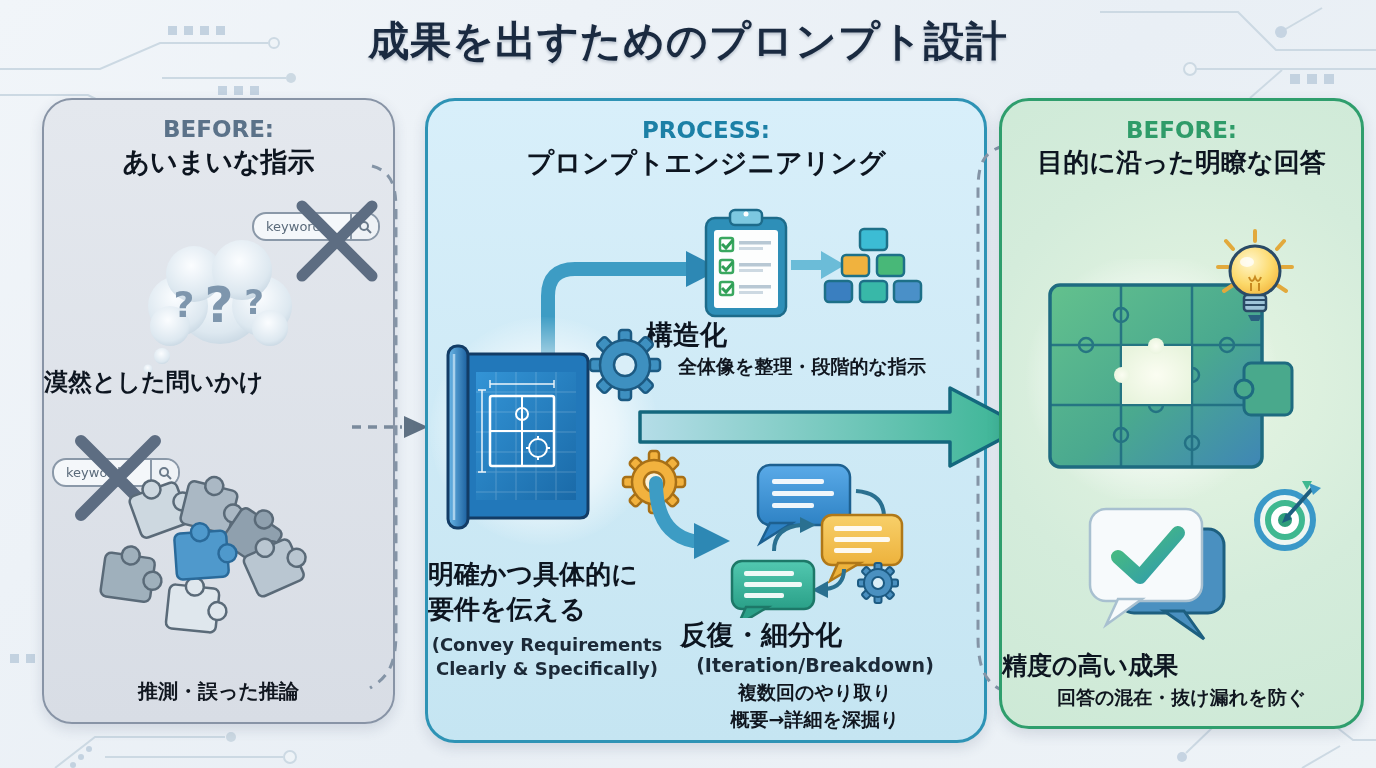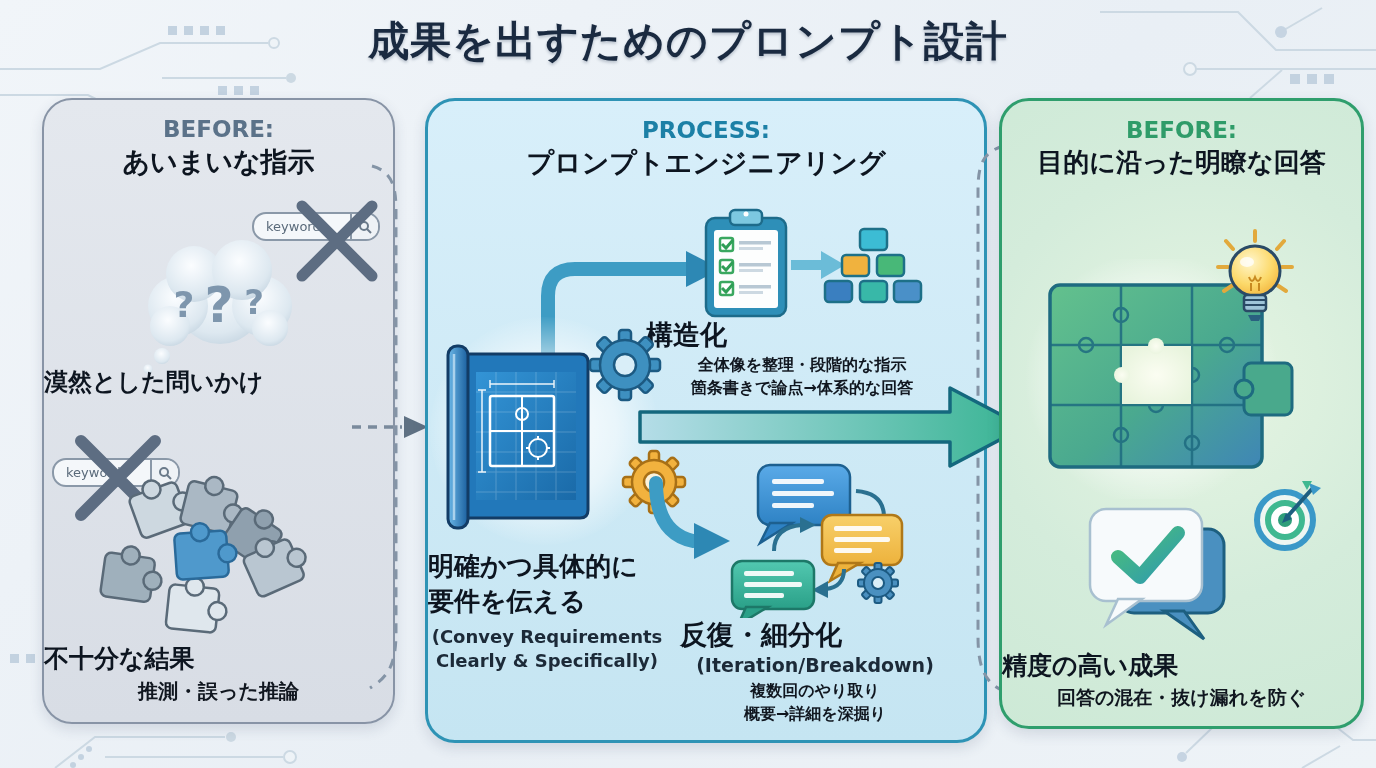--- a/index.html
+++ b/index.html
@@ -17,21 +17,21 @@
   #panel-after{left:999px;top:98px;width:335px;height:625px;
     background:radial-gradient(circle at 55% 45%,#e6f5e2 0%,#d4ecdb 55%,#cde9d6 100%);border:3px solid #2f9e6d;}
   .panel-label{left:0;top:16px;width:100%;text-align:center;font-size:23px;font-weight:800;}
   .panel-heading{left:0;top:44px;width:100%;text-align:center;font-size:27px;font-weight:800;color:#0d1520;}
   #panel-before .panel-label{color:#5b7289;}
   #panel-process .panel-label{color:#1c80a6;}
   #panel-after .panel-label{color:#2f9c69;}
   #panel-after .panel-heading{font-size:26px;}
   .cap-lg{font-size:25px;font-weight:800;color:#0d1520;}
   .cap-md{font-size:20px;font-weight:700;color:#10161f;text-align:center;}
-  .cap-sm{font-size:16px;font-weight:700;color:#10161f;text-align:center;line-height:1.45;}
+  .cap-sm{font-size:19px;font-weight:700;color:#10161f;text-align:center;line-height:1.45;}
   .cap-en{font-size:18px;font-weight:600;color:#1c2a38;text-align:center;line-height:1.35;}
   .pill{display:flex;align-items:center;height:25px;background:#f4f7fa;border:2px solid #8a98a8;
     border-radius:14px;font-size:13px;color:#5a6a7a;overflow:hidden;}
   .pill .kw{flex:1;padding-left:12px;}
   .pill .magbox{width:26px;align-self:stretch;border-left:2px solid #8a98a8;display:flex;align-items:center;justify-content:center;background:#eef2f6;}
   .glow{border-radius:50%;background:radial-gradient(circle,rgba(255,255,255,.95) 0%,rgba(255,255,255,.55) 45%,rgba(255,255,255,0) 72%);}
 </style>
 </head>
 <body>
 
@@ -169,21 +169,20 @@
             <circle cx="25" cy="0" r="9" fill="#dfe7ed"></circle>
             <circle cx="50" cy="22" r="9" fill="#dfe7ed"></circle>
           </g>
         <g transform="translate(82,62) rotate(-4)" stroke="#2a6a9a">
             <rect width="52" height="46" rx="6" fill="#4f99cc"></rect>
             <circle cx="26" cy="0" r="9" fill="#4f99cc"></circle>
             <circle cx="52" cy="23" r="9" fill="#4f99cc"></circle>
           </g>
       </g>
     </svg>
-    <div class="abs cap-lg" style="left:0;top:542px;width:100%;">不十分な結果</div>
     <div class="abs cap-md" style="left:0;top:578px;width:100%;">推測・誤った推論</div>
   </div>
 
   <svg class="abs" style="left:330px;top:140px;" width="110" height="580" viewBox="0 0 110 580">
     <path d="M42,26 C64,32 66,50 66,72 L66,492 C66,522 60,536 40,548" stroke="#8494a6" stroke-width="3" fill="none" stroke-dasharray="10 8"></path>
     <path d="M22,287 L72,287" stroke="#7a8a9c" stroke-width="3.5" fill="none" stroke-dasharray="9 7"></path>
     <polygon points="74,276 98,287 74,298" fill="#5f7183"></polygon>
   </svg>
 
   <div class="abs panel" id="panel-process">
@@ -228,21 +227,20 @@
         <rect x="54" y="28" width="27" height="21" rx="4" fill="#48b878"></rect>
         <rect x="2" y="54" width="27" height="21" rx="4" fill="#3a7fc0"></rect>
         <rect x="37" y="54" width="27" height="21" rx="4" fill="#38b8a8"></rect>
         <rect x="71" y="54" width="27" height="21" rx="4" fill="#4a90c8"></rect>
       </g>
     </svg>
 
     <div class="abs" style="left:218px;top:216px;width:312px;">
       <div class="cap-lg" style="font-size:27px;">構造化</div>
       <div class="cap-sm">全体像を整理・段階的な指示</div>
-      <div class="cap-sm">箇条書きで論点→体系的な回答</div>
     </div>
 
     <div class="abs glow" style="left:2px;top:216px;width:228px;height:228px;"></div>
     <svg class="abs" style="left:18px;top:239px;" width="150" height="195" viewBox="0 0 150 195">
       <defs>
         <linearGradient id="rollg" x1="0" y1="0" x2="1" y2="0">
             <stop offset="0%" stop-color="#6cb8e8"></stop>
             <stop offset="100%" stop-color="#1a5f9e"></stop>
           </linearGradient>
         <linearGradient id="bpg" x1="0" y1="0" x2="1" y2="1">
@@ -296,21 +294,21 @@
             <rect x="-5" y="-31" width="10" height="12" rx="3" transform="rotate(225)"></rect>
           <rect x="-5" y="-31" width="10" height="12" rx="3" transform="rotate(270)"></rect>
             <rect x="-5" y="-31" width="10" height="12" rx="3" transform="rotate(315)"></rect>
           <circle r="22"></circle>
         </g>
         <circle r="10" fill="#fbf2da" stroke="#a87016" stroke-width="2.5"></circle>
       </g>
     </svg>
 
     <div class="abs" style="left:0;top:448px;width:238px;">
-      <div class="cap-lg" style="font-size:26px;">明確かつ具体的に</div>
+      <div class="cap-lg" style="font-size:26px;margin-top:8px;">明確かつ具体的に</div>
       <div class="cap-lg" style="font-size:26px;font-family:Liberation Serif, serif;">要件を伝える</div>
       <div class="cap-en" style="margin-top:6px;">(Convey Requirements</div>
       <div class="cap-en">Clearly &amp; Specifically)</div>
     </div>
 
     <svg class="abs" style="left:210px;top:370px;" width="110" height="100" viewBox="0 0 110 100">
       <path d="M18,12 Q18,62 55,70" stroke="#3d9cc4" stroke-width="14" fill="none" stroke-linecap="round"></path>
       <polygon points="56,52 92,70 56,88" fill="#2d88b4"></polygon>
     </svg>
 

